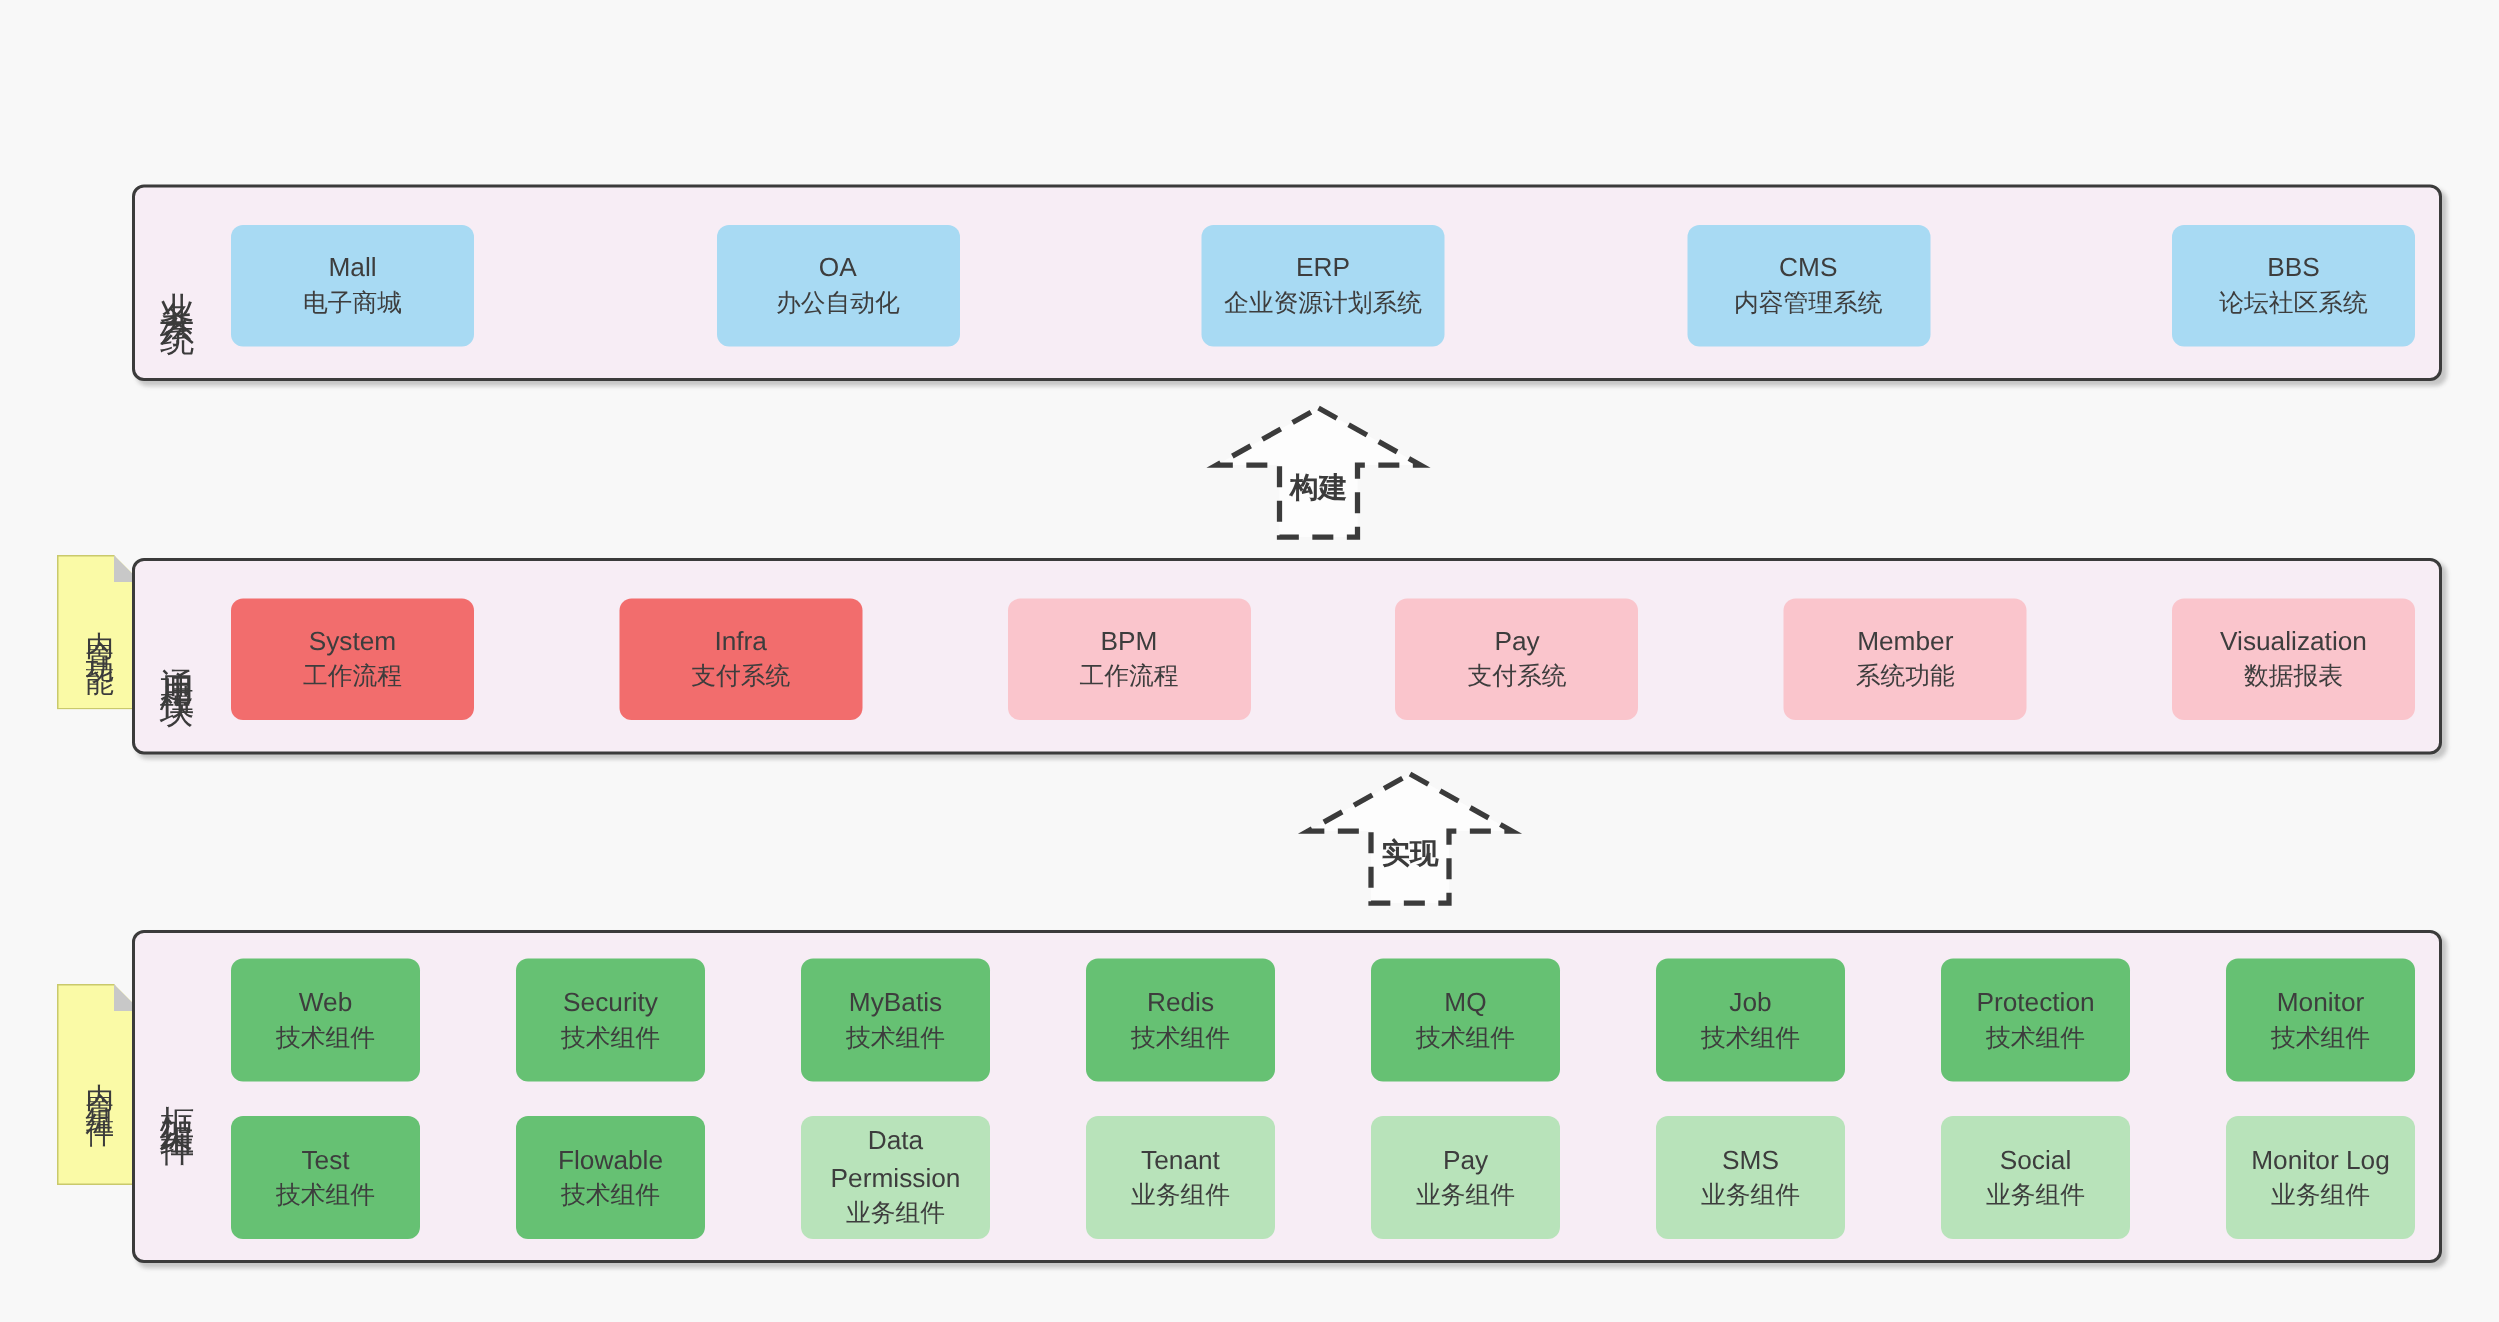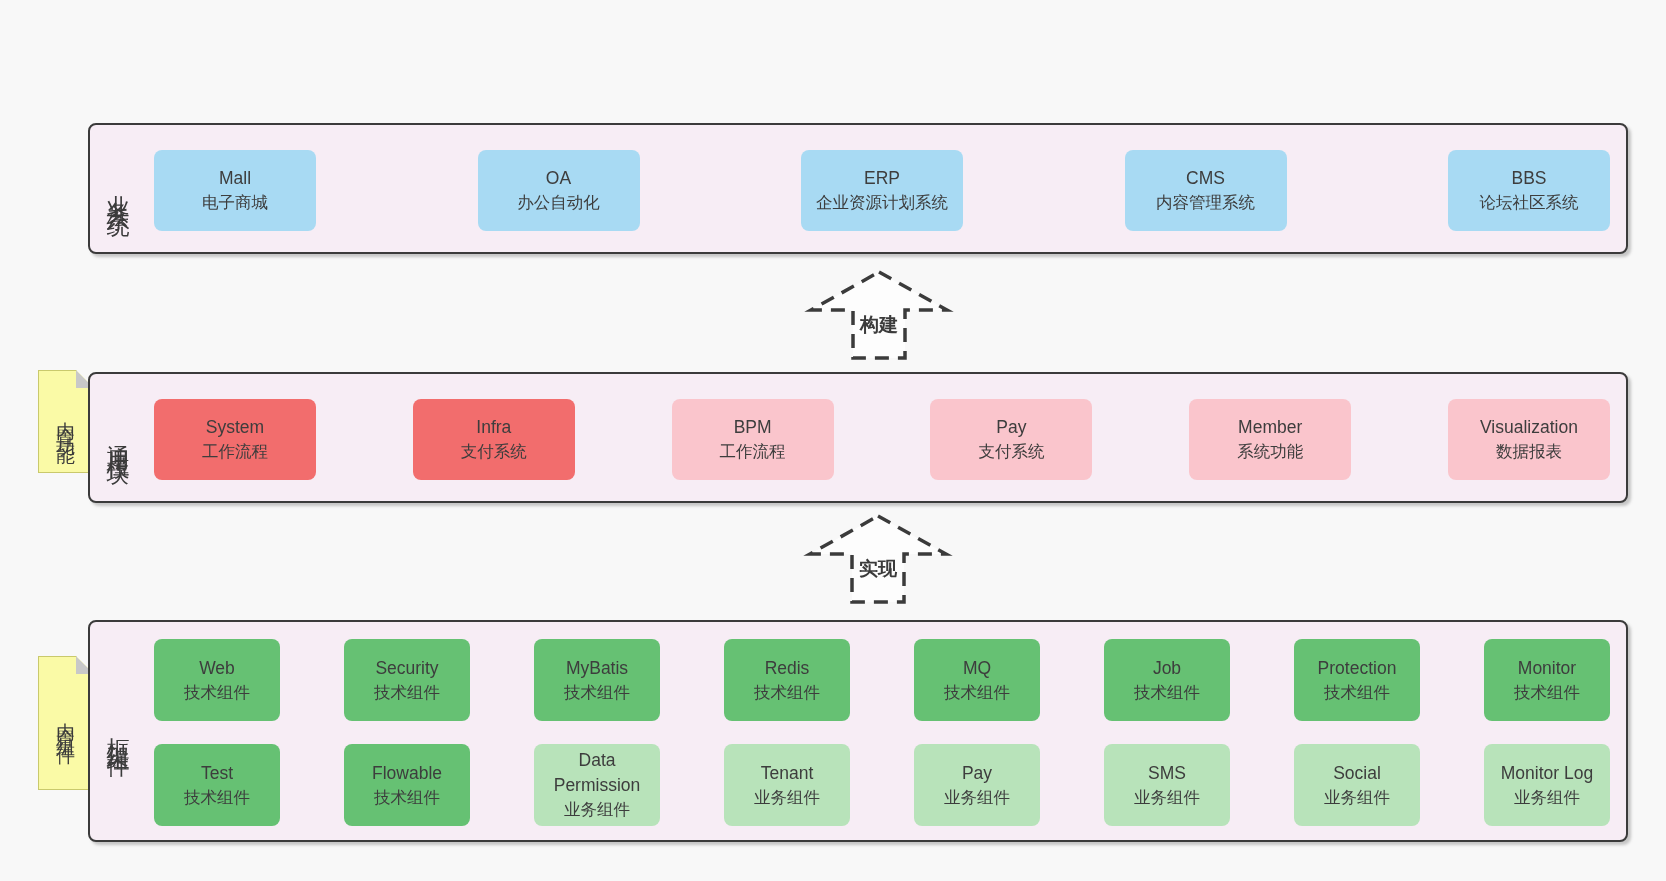--- a/index.html
+++ b/index.html
@@ -54,21 +54,21 @@
   .c-blue{background:var(--blue,#a8daf3);}
   .c-red{background:var(--red,#f26d6d);}
   .c-pink{background:var(--pink,#fac5cc);}
   .c-green{background:var(--green-dark,#66c173);}
   .c-lgreen{background:var(--green-light,#b8e3ba);}
 
   
   .arrow{position:absolute;width:152px;height:94px;z-index:1;font-weight:bold;}
   .arrow svg{position:absolute;inset:0;overflow:visible;}
   .arrow-build{left:803px;top:268px;}
-  .arrow-implement{left:802px;top:512px;}
+  .arrow-implement{left:864px;top:512px;}
   .arrow-label{
     position:absolute;left:50%;top:44px;transform:translateX(-50%);
     background:#fdfdfd;padding:0 3px;font-size:19px;color:#3b3b3b;white-space:nowrap;
   }
 
   
   .note{
     position:absolute;left:38px;width:56px;z-index:1;
     background:var(--note-bg,#fafaa6);
     clip-path:polygon(0 0,calc(100% - 18px) 0,100% 18px,100% 100%,0 100%);

